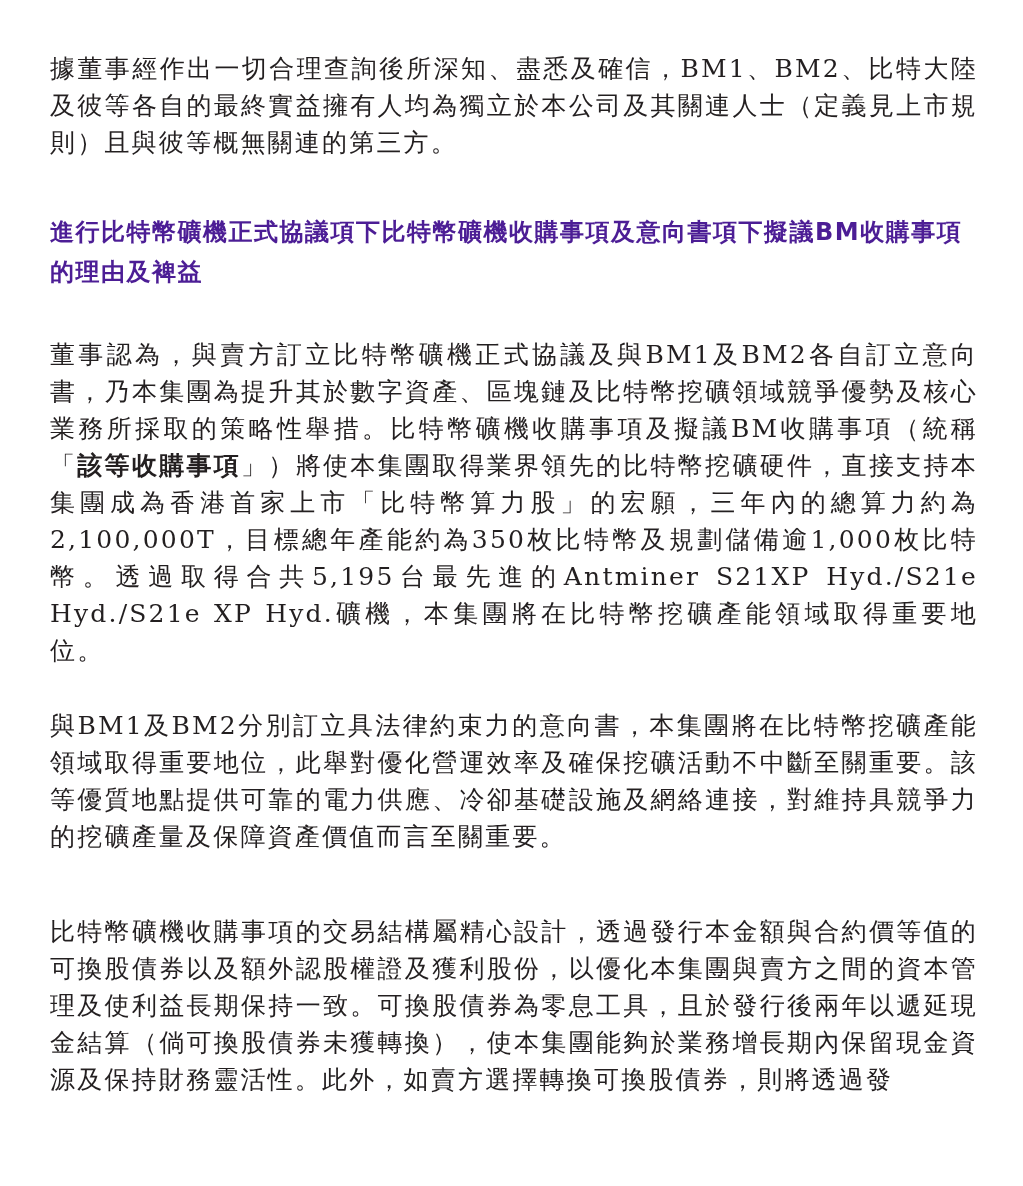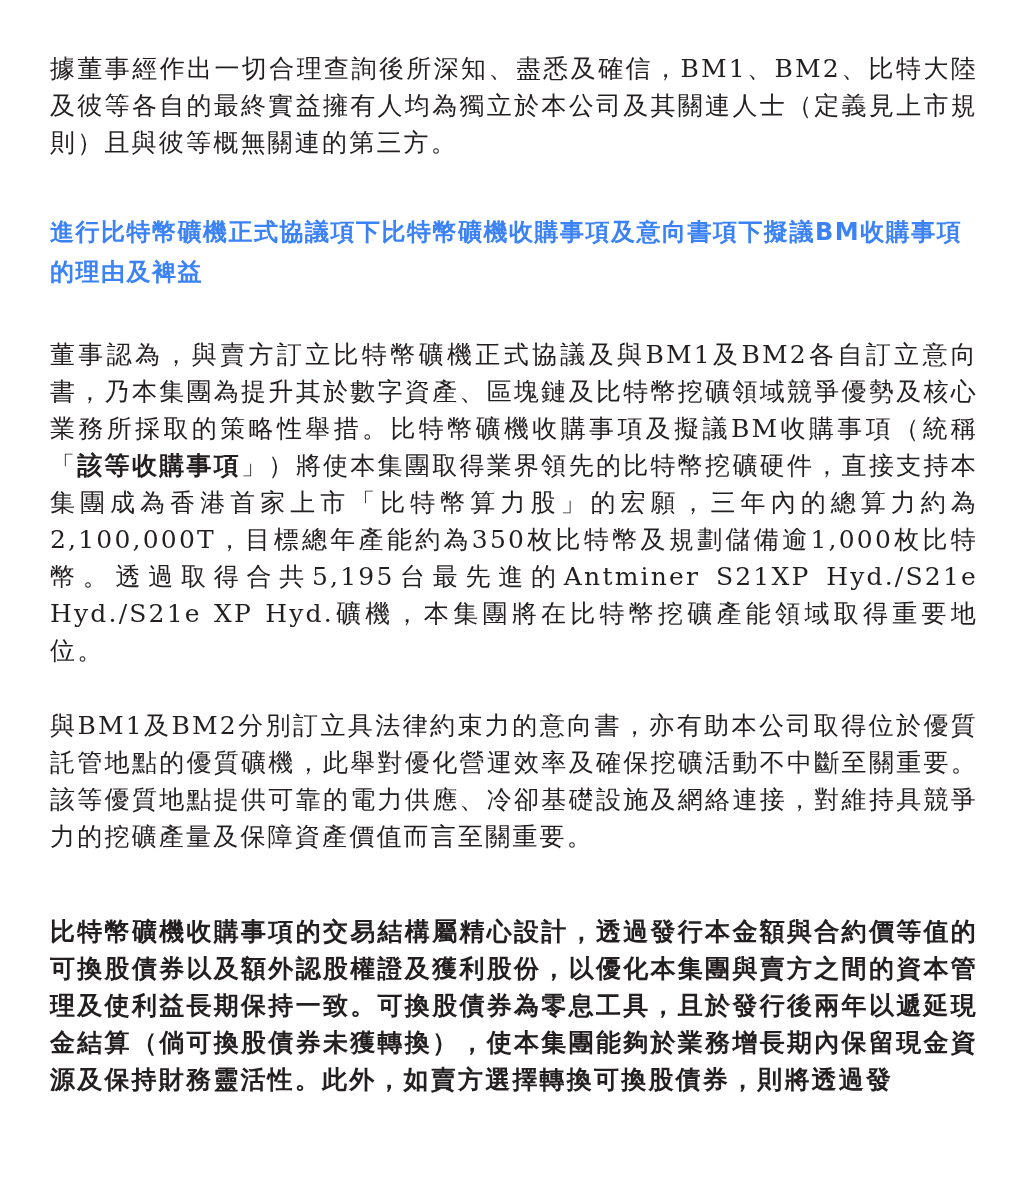--- a/index.html
+++ b/index.html
@@ -13,35 +13,35 @@
     text-align: justify;
     margin: 0;
   }
   .heading {
     font-family: "DejaVu Sans", "Liberation Sans", sans-serif;
     font-weight: bold;
     font-size: 24px;
     line-height: 40px;
     letter-spacing: 1.5px;
     margin: 0;
-    color: #3b82f6;
+    color: #4c1d95;
   }
   .b { font-weight: bold; font-family: "DejaVu Sans", "Liberation Sans", sans-serif; }
   #p1 { position: absolute; top: 0; }
   #h1 { position: absolute; top: 162px; }
   #p2 { position: absolute; top: 286px; }
   #p3 { position: absolute; top: 657px; }
-  #p4 { position: absolute; top: 863px; font-weight: bold; }
+  #p4 { position: absolute; top: 863px; }
 </style>
 </head>
 <body>
 
 <div class="page">
   <p id="p1" class="para">據董事經作出一切合理查詢後所深知、盡悉及確信，BM1、BM2、比特大陸及彼等各自的最終實益擁有人均為獨立於本公司及其關連人士（定義見上市規則）且與彼等概無關連的第三方。</p>
 
   <h2 id="h1" class="heading">進行比特幣礦機正式協議項下比特幣礦機收購事項及意向書項下擬議BM收購事項的理由及裨益</h2>
 
   <p id="p2" class="para"><span>董事認為，與賣方訂立比特幣礦機正式協議及與BM1及BM2各自訂立意向書，乃本集團為提升其於數字資產、區塊鏈及比特幣挖礦領域競爭優勢及核心業務所採取的策略性舉措。比特幣礦機收購事項及擬議BM收購事項（統稱「</span><span class="b">該等收購事項</span><span>」）將使本集團取得業界領先的比特幣挖礦硬件，直接支持本集團成為香港首家上市「比特幣算力股」的宏願，三年內的總算力約為2,100,000T，目標總年產能約為350枚比特幣及規劃儲備逾1,000枚比特幣。透過取得合共5,195台最先進的Antminer S21XP Hyd./S21e Hyd./S21e XP Hyd.礦機，本集團將在比特幣挖礦產能領域取得重要地位。</span></p>
 
-  <p id="p3" class="para">與BM1及BM2分別訂立具法律約束力的意向書，亦有助本公司取得位於優質託管地點的優質礦機，此舉對優化營運效率及確保挖礦活動不中斷至關重要。該等優質地點提供可靠的電力供應、冷卻基礎設施及網絡連接，對維持具競爭力的挖礦產量及保障資產價值而言至關重要。</p>
+  <p id="p3" class="para">與BM1及BM2分別訂立具法律約束力的意向書，本集團將在比特幣挖礦產能領域取得重要地位，此舉對優化營運效率及確保挖礦活動不中斷至關重要。該等優質地點提供可靠的電力供應、冷卻基礎設施及網絡連接，對維持具競爭力的挖礦產量及保障資產價值而言至關重要。</p>
 
   <p id="p4" class="para">比特幣礦機收購事項的交易結構屬精心設計，透過發行本金額與合約價等值的可換股債券以及額外認股權證及獲利股份，以優化本集團與賣方之間的資本管理及使利益長期保持一致。可換股債券為零息工具，且於發行後兩年以遞延現金結算（倘可換股債券未獲轉換），使本集團能夠於業務增長期內保留現金資源及保持財務靈活性。此外，如賣方選擇轉換可換股債券，則將透過發</p>
 </div>
 
 </body></html>

